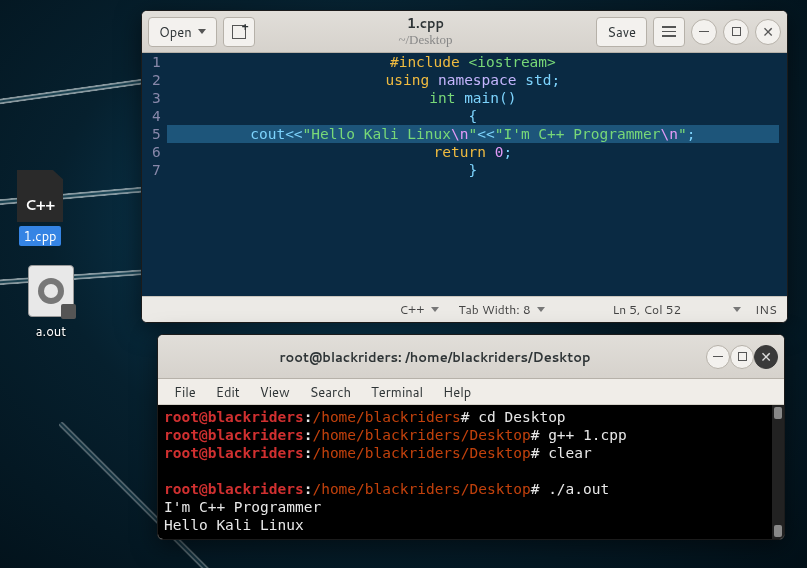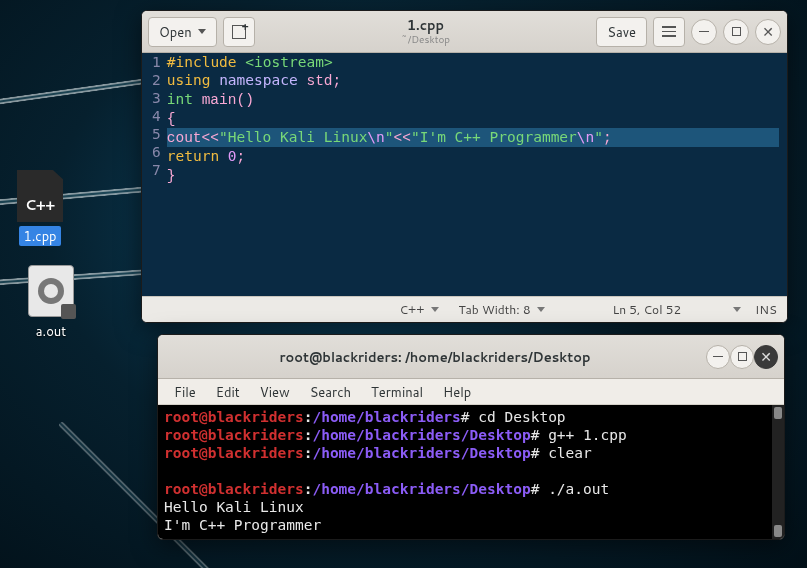--- a/index.html
+++ b/index.html
@@ -52,21 +52,21 @@
 }
 .headerbar {
   height: 42px;
   background: linear-gradient(#e1ded9,#d6d2cc);
   border-bottom:1px solid #b6b1a9;
   display:flex; align-items:center; padding:0 6px;
   gap:6px;
 }
 .headerbar .title { flex:1; text-align:center; line-height:1.2; }
 .headerbar .title .main { font-weight:bold; color:#2e3436;}
-.headerbar .title .sub { font-size:10px; color:#888;}
+.headerbar .title .sub { font-size:13px; color:#888;font-family:Liberation Serif, serif;}
 .hbtn {
   background:#f3f1ee; border:1px solid #b6b1a9; border-radius:4px;
   height:30px; display:flex; align-items:center; padding:0 10px; gap:6px;
   font-size:13px; color:#2e3436; cursor:pointer;
 }
 .circbtn {
   width:26px; height:26px; border-radius:50%;
   background:#f3f1ee; border:1px solid #b6b1a9;
   display:flex;align-items:center;justify-content:center;
   color:#555; cursor:pointer; font-size:12px;
@@ -82,25 +82,25 @@
 
 .code-area {
   flex:1; background:#0a2a43;
   font-family:"DejaVu Sans Mono",monospace;
   font-size:14.5px; line-height:18px;
   display:flex;
   overflow:hidden;
 }
 .gutter { padding:0 6px 0 10px; text-align:right; color:#88a; }
 .code-lines { flex:1; padding-right:8px; }
-.code-lines .line { white-space:pre; color:#e8e8e8; }
+.code-lines .line { white-space:pre; color:#e8e8e8;text-align:center; }
 .hl-line { background:#1d557a; display:block; }
 .tk-pre{color:#f0bb40;} .tk-type{color:#78d878;}
 .tk-ns{color:#c4b5fd;} .tk-str{color:#78d878;} .tk-esc{color:#e29af8;}
-.tk-num{color:#e29af8;} .tk-punc{color:#f9a8d4;font-family:Liberation Mono, monospace;} .tk-include{color:#f0bb40;}
+.tk-num{color:#e29af8;} .tk-punc{color:#7dd3fc;} .tk-include{color:#f0bb40;}
 .tk-inc-str{color:#78d878;}
 .statusbar {
   height:26px; background:#eceae6; border-top:1px solid #c9c5bd;
   display:flex; align-items:center; justify-content:flex-end;
   gap:8px; padding:0 10px; font-size:12px; color:#444;
 }
 .stat-item{display:flex;align-items:center;gap:6px;padding:0 6px;cursor:pointer;}
 .stat-item .chev{border-top-color:#777;}
 .spacer{width:40px;}
 
@@ -111,21 +111,21 @@
   display:flex;align-items:center;padding:0 6px;}
 .term-titlebar .t-title{flex:1;text-align:center;font-weight:bold;color:#2e3436;font-size:13px;}
 .term-titlebar .circbtn{width:24px;height:24px;}
 .term-titlebar .circbtn.dark{background:#3a3a3a;border-color:#3a3a3a;color:#ddd;}
 .menubar{height:26px;background:#f0ede8;border-bottom:1px solid #d4d0c8;
   display:flex;align-items:center;gap:4px;padding:0 8px;font-size:13px;color:#2e3436;}
 .menubar span{padding:3px 8px;cursor:pointer;}
 .term-body{flex:1;background:#000;color:#e8e8e8;font-family:"DejaVu Sans Mono",monospace;
   font-size:14.5px;line-height:18px;padding:3px 6px;overflow:hidden;position:relative;}
 .term-body .tline{white-space:pre;}
-.p-user{color:#d03030;font-weight:bold;} .p-path{color:#8b5cf6;font-weight:bold;}
+.p-user{color:#d03030;font-weight:bold;} .p-path{color:#c2410c;font-weight:normal;}
 .p-colon{color:#e8e8e8;font-weight:bold;} .p-hash{color:#e8e8e8;}
 .cursor{display:inline-block;width:9px;height:16px;background:#e8e8e8;vertical-align:text-bottom;}
 .term-scrollbar{position:absolute;right:0;top:0;bottom:0;width:12px;background:#222;}
 .term-scrollbar .thumb-top{position:absolute;top:2px;left:2px;right:2px;height:12px;background:#888;border-radius:2px;}
 .term-scrollbar .thumb-bot{position:absolute;bottom:2px;left:2px;right:2px;height:12px;background:#888;border-radius:2px;}
 </style>
 </head>
 <body>
 
 <div class="deco d1"></div>
@@ -237,20 +237,20 @@
       <span>Search</span>
       <span>Terminal</span>
       <span>Help</span>
     </div>
   <div class="term-body" id="term-body">
     <div class="tline"><span class="p-user">root@blackriders</span><span class="p-colon">:</span><span class="p-path">/home/blackriders</span><span class="p-hash"># </span>cd Desktop</div>
       <div class="tline"><span class="p-user">root@blackriders</span><span class="p-colon">:</span><span class="p-path">/home/blackriders/Desktop</span><span class="p-hash"># </span>g++ 1.cpp</div>
       <div class="tline"><span class="p-user">root@blackriders</span><span class="p-colon">:</span><span class="p-path">/home/blackriders/Desktop</span><span class="p-hash"># </span>clear</div>
       <div class="tline">&nbsp;</div>
       <div class="tline"><span class="p-user">root@blackriders</span><span class="p-colon">:</span><span class="p-path">/home/blackriders/Desktop</span><span class="p-hash"># </span>./a.out</div>
+      <div class="tline">I'm C++ Programmer</div>
       <div class="tline">Hello Kali Linux</div>
-      <div class="tline">I'm C++ Programmer</div>
       <div class="term-scrollbar">
       <div class="thumb-top"></div>
       <div class="thumb-bot"></div>
     </div>
   </div>
 </div>
 
 </body></html>

